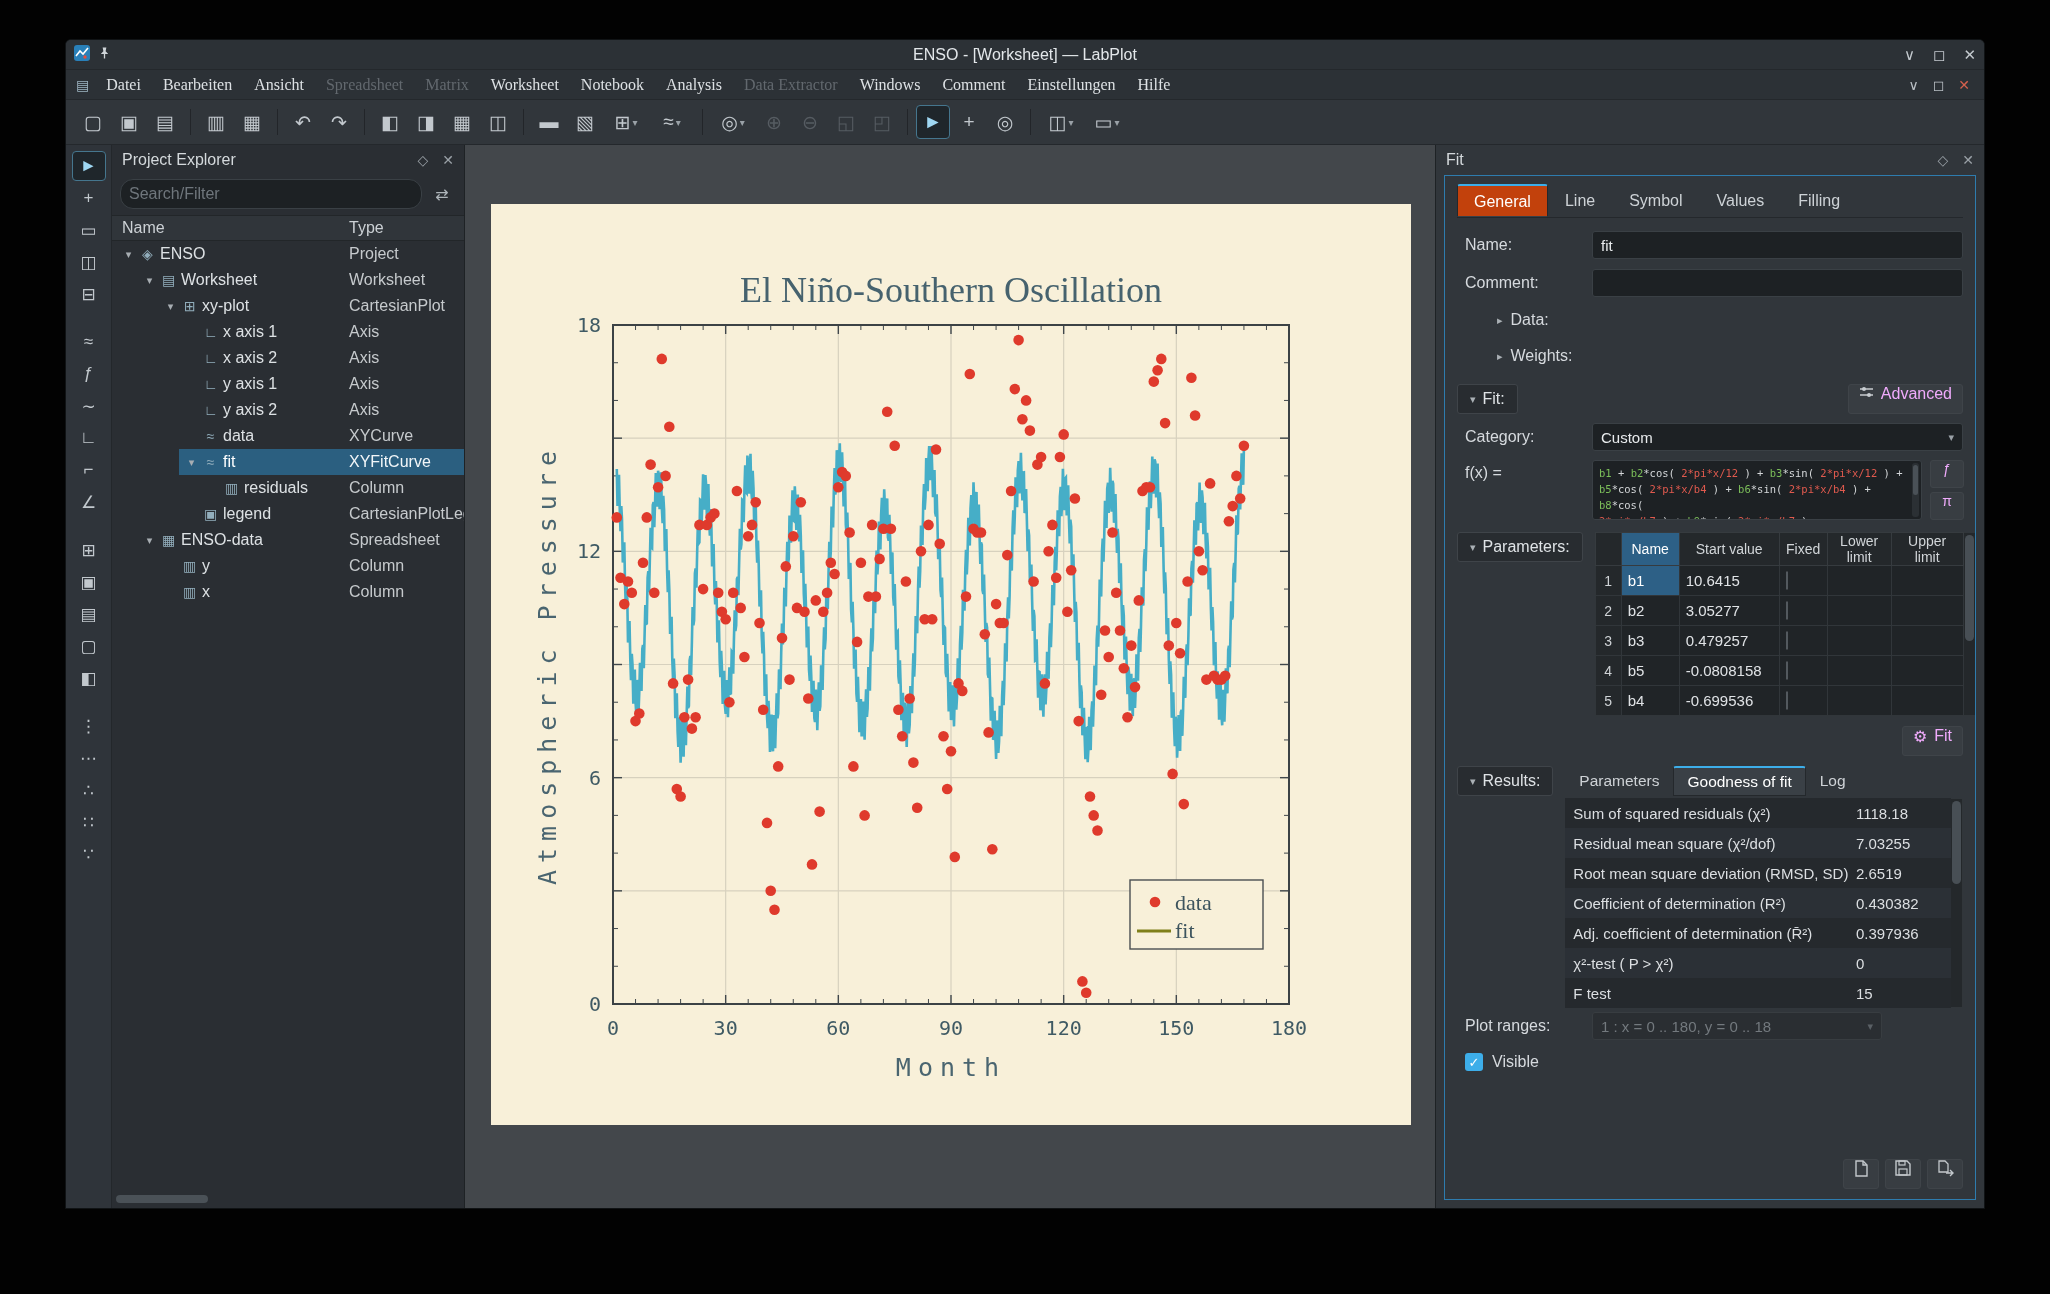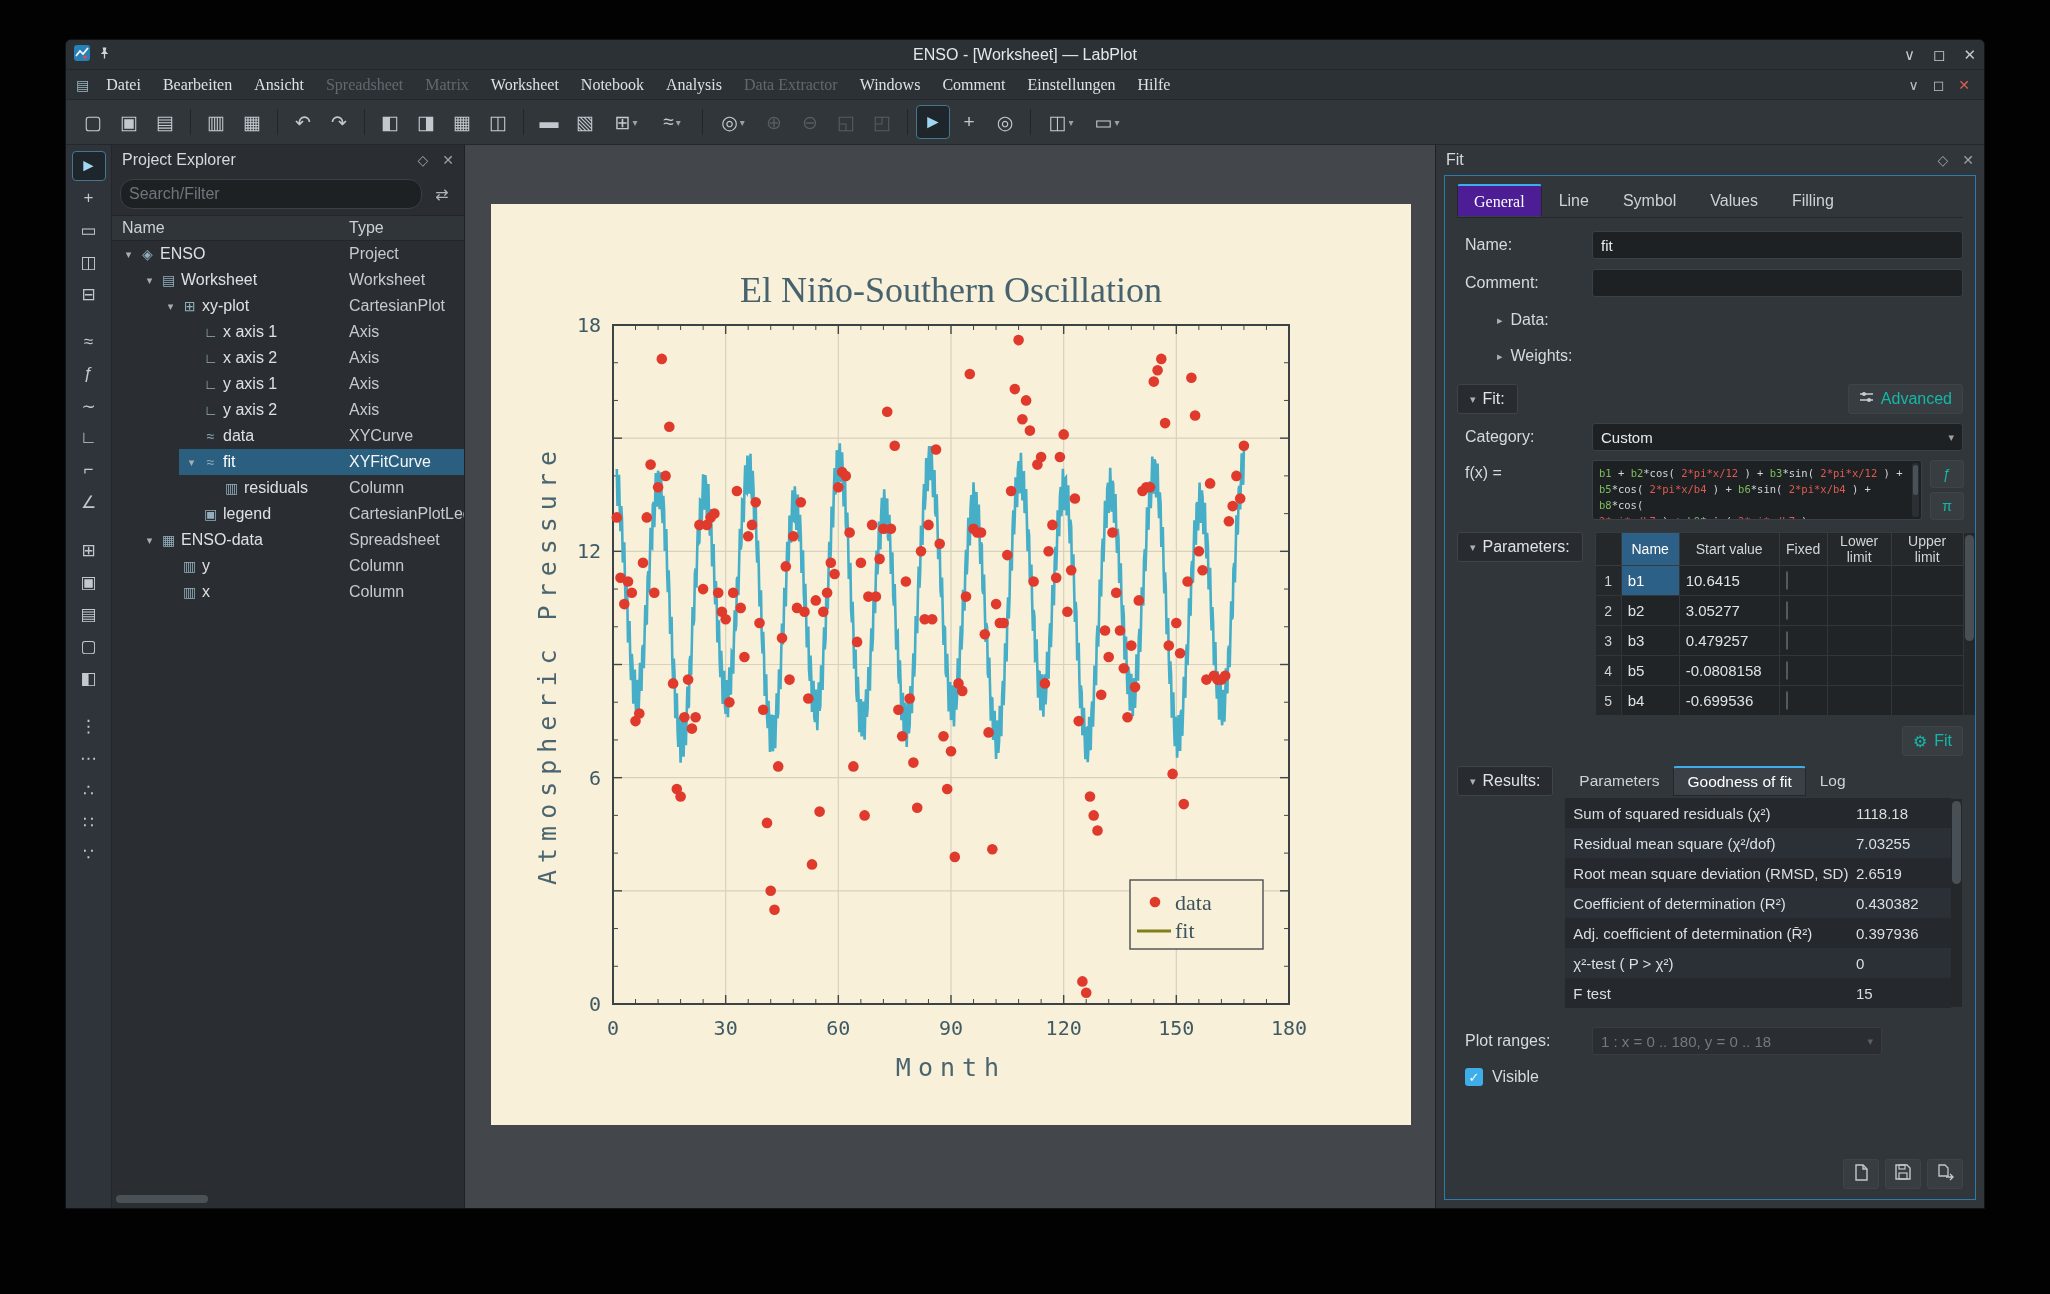--- a/index.html
+++ b/index.html
@@ -87,39 +87,39 @@
   .tkl { font-family:"DejaVu Sans Mono", monospace; font-size:20px; fill:#3f5a64; }
   .axl { font-family:"DejaVu Sans Mono", monospace; font-size:25px; fill:#4a6570; letter-spacing:7px; text-anchor:middle; }
   .leg { font-family:"Liberation Serif", serif; font-size:22px; fill:#3d545e; }
 
   
   .fitdock { width:549px; background:#31363b; border-left:1px solid #1e2225; display:flex; flex-direction:column; }
   .dock-body { flex:1; margin:0 8px 8px 8px; border:1px solid #2e7cae; padding:8px 12px;
                display:flex; flex-direction:column; overflow:hidden; background:#31363b; }
   .gtabs { display:flex; border-bottom:1px solid #24282c; margin-bottom:8px; flex:0 0 auto; }
   .gtab { padding:0 16px; height:33px; line-height:31px; font-size:16px; color:#cdd2d6; border:1px solid transparent; }
-  .gtab.active { background:#4c1d95; border-color:#24282c; border-bottom-color:#3a4046;
-                 border-top:2px solid #3daee9; color:#fff; border-radius:3px 3px 0 0;font-family:Liberation Serif, serif; }
+  .gtab.active { background:#c2410c; border-color:#24282c; border-bottom-color:#3a4046;
+                 border-top:2px solid #3daee9; color:#fff; border-radius:3px 3px 0 0; }
   .frow { display:flex; align-items:center; margin:5px 0; flex:0 0 auto; }
   .flabel { width:135px; font-size:16px; color:#d6dade; padding-left:8px; flex:0 0 auto; }
   .finput { flex:1; height:28px; background:#1d2124; border:1px solid #3a4045; border-radius:3px;
             color:#e8ebed; font-size:15px; padding:0 8px; outline:none; }
   .combo { flex:1; height:28px; background:#1d2124; border:1px solid #3a4045; border-radius:3px;
            color:#e8ebed; font-size:15px; padding:0 8px; display:flex; align-items:center; }
   .combo .cval { flex:1; }
   .combo .carrow { color:#9aa1a7; font-size:11px; }
   .combo.disabled { background:#2a2e32; color:#73797e; border-color:#383d41; }
   .combo.disabled .carrow { color:#5a6065; }
   .collapse-row { display:flex; align-items:center; gap:8px; margin:9px 0 9px 40px; color:#d6dade; font-size:16px; flex:0 0 auto; }
   .chev { color:#aab0b5; font-size:11px; }
   .sect-row { display:flex; align-items:center; justify-content:space-between; margin:10px 0 4px 0; flex:0 0 auto; }
   .pill { background:#282c30; border:1px solid #3f4449; border-radius:3px; height:30px; padding:0 12px;
           display:flex; align-items:center; gap:7px; color:#dfe3e6; font-size:16px; flex:0 0 auto; }
   .btn { background:#383d42; border:1px solid #3f4449; border-radius:3px; height:30px; padding:0 10px;
-         display:flex; align-items:center; gap:7px; color:#14b8a6; font-size:16px; }
+         display:flex; align-items:flex-start; gap:7px; color:#f0abfc; font-size:16px; }
   .fx-row { display:flex; align-items:flex-start; margin:4px 0; flex:0 0 auto; }
   .formula-box { width:330px; height:60px; background:#1d2124; border:1px solid #3a4045; border-radius:3px;
                  font-family:"DejaVu Sans Mono", monospace; font-size:10.5px; line-height:16px;
                  padding:4px 14px 4px 6px; position:relative; overflow:hidden; flex:0 0 auto; }
   .formula-box .fsb { position:absolute; right:2px; top:2px; bottom:2px; width:7px; background:#2b3034; border-radius:3px; }
   .formula-box .fsb .h { position:absolute; top:2px; left:1px; width:5px; height:55%; background:#4a5157; border-radius:3px; }
   .f-g { color:#7cbf5a; } .f-r { color:#e05a4e; } .f-p { color:#d5d8da; }
   .fx-side { display:flex; flex-direction:column; gap:4px; margin-left:8px; }
   .fx-side .btn { width:34px; height:28px; justify-content:center; padding:0; font-size:14px; }
   .params-wrap { display:flex; align-items:flex-start; margin-top:8px; flex:0 0 auto; }
@@ -975,21 +975,21 @@
                       <span class="rv">15</span>
                     </div>
                   </div>
                 <div class="vscroll" style="height:210px">
                     <div class="h" style="height:40%"></div>
                   </div>
               </div>
             </div>
           </div>
 
-          <div class="frow" style="margin-top:19px">
+          <div class="frow" style="margin-top:4px">
             <span class="flabel">Plot ranges:</span>
             <div class="combo disabled" style="flex:0 0 290px">
               <span class="cval">1 : x = 0 .. 180, y = 0 .. 18</span>
               <span class="carrow">▾</span>
             </div>
           </div>
 
           <div class="visible-row">
             <span class="checkbox-on">✓</span>
             <span class="vlabel">Visible</span>

